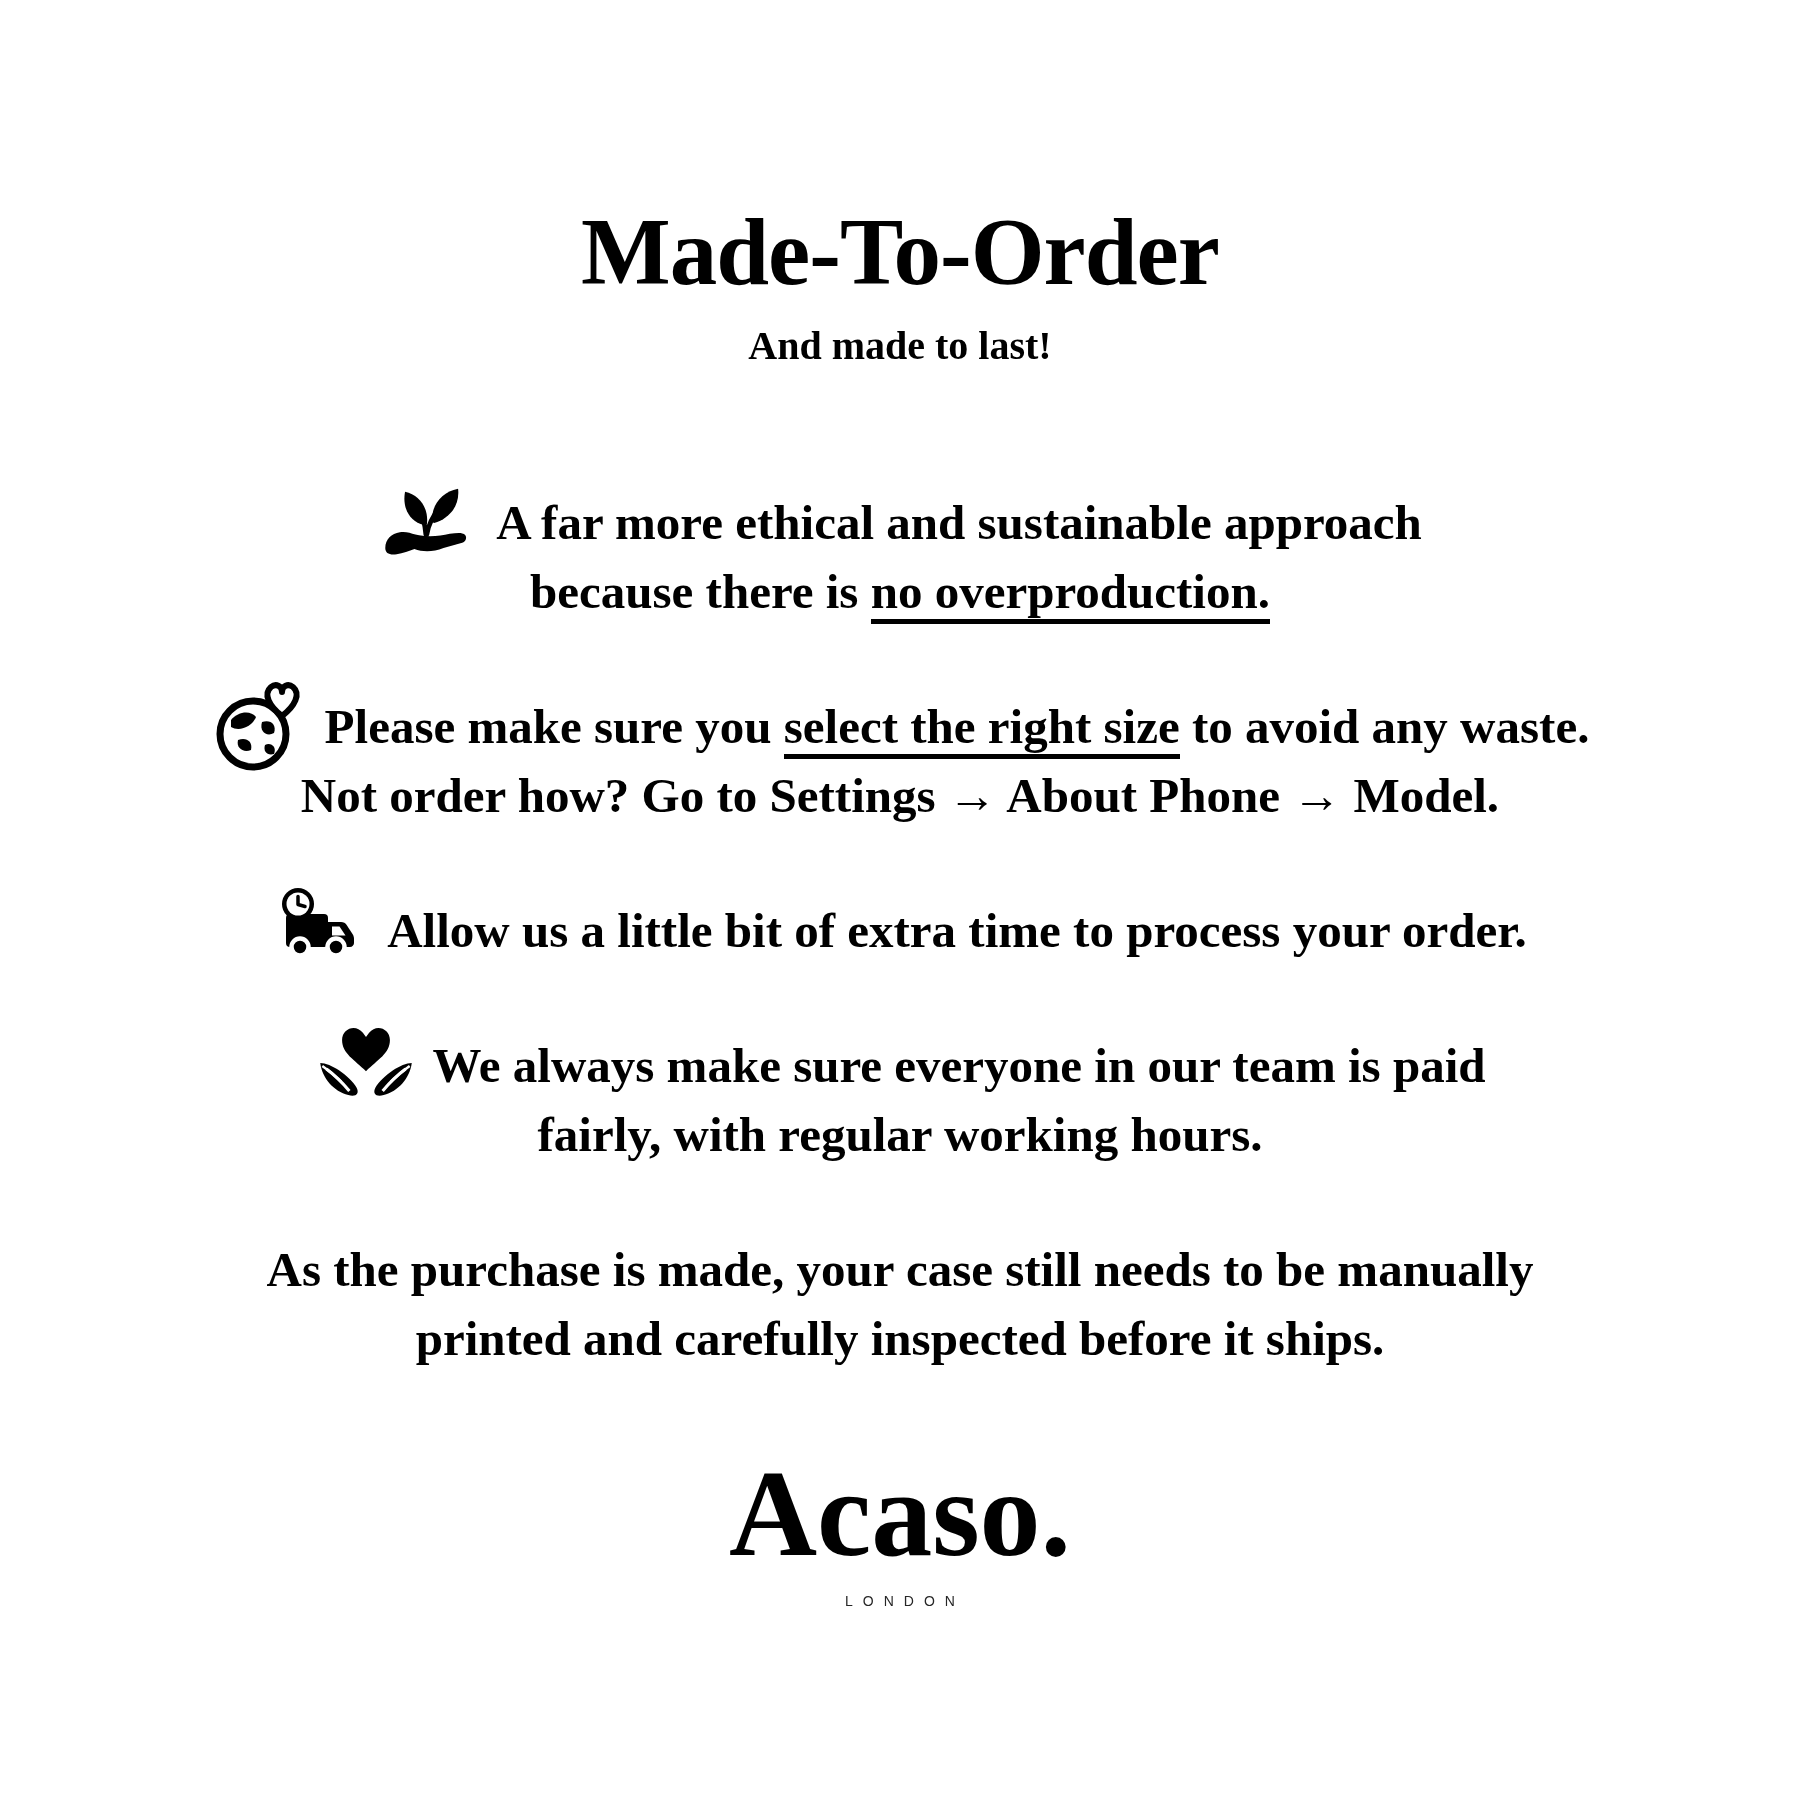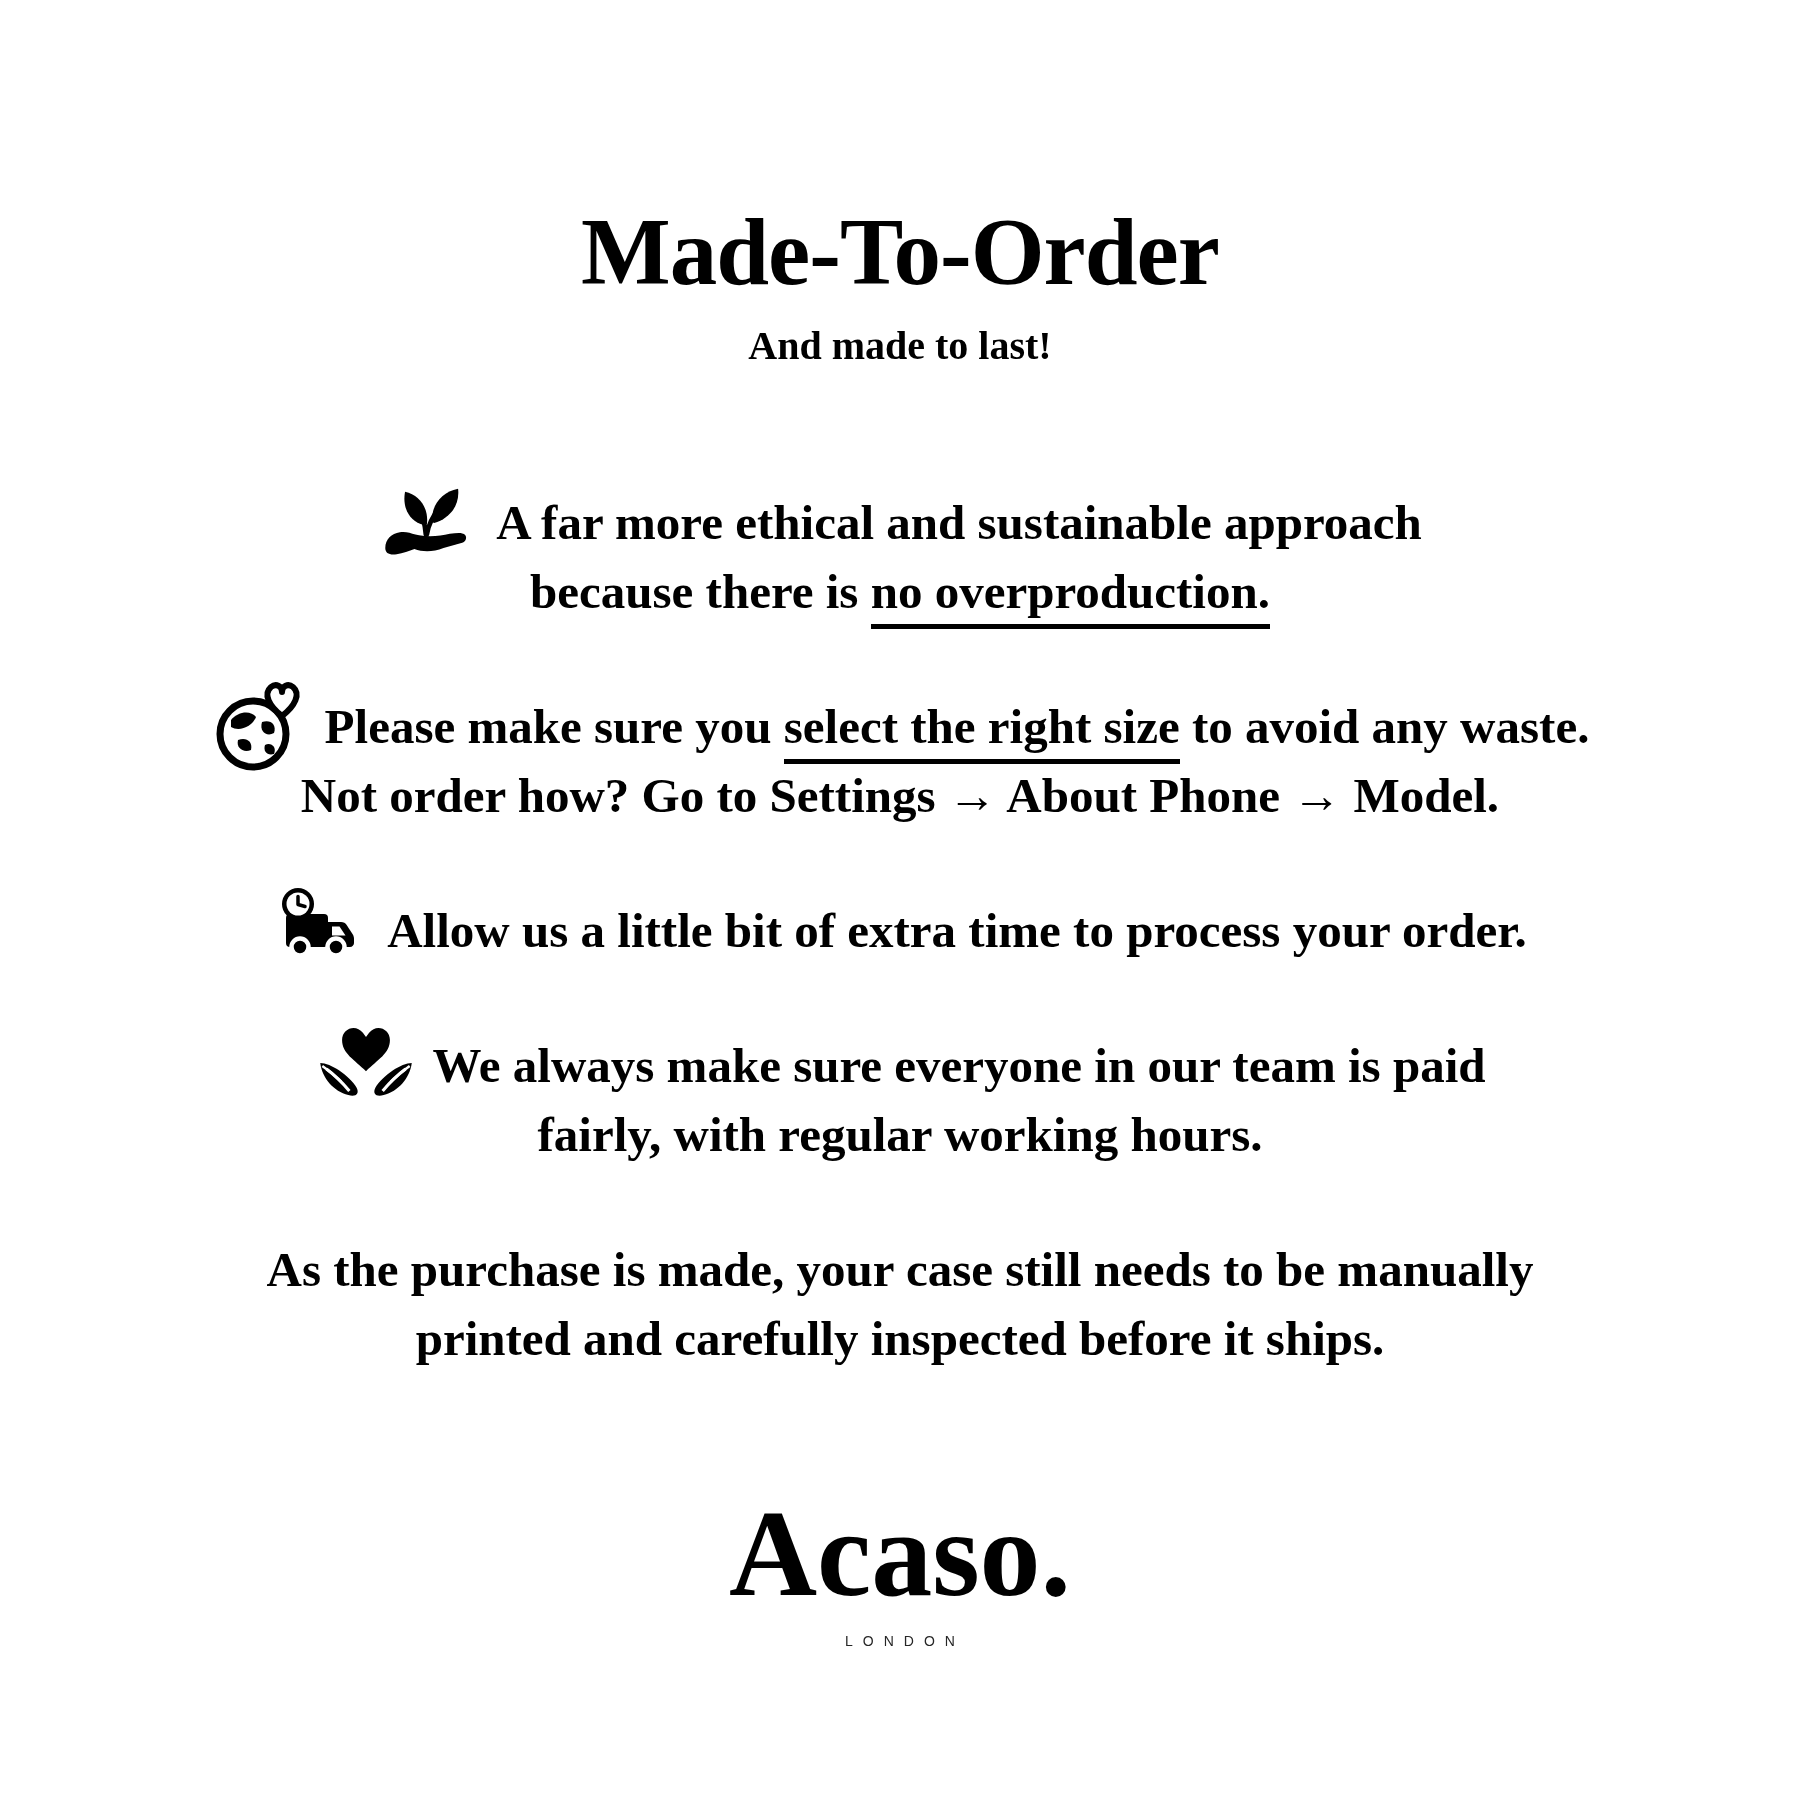--- a/index.html
+++ b/index.html
@@ -30,29 +30,28 @@
   .points { margin-top: 122px; }
   .point {
     margin: 0 0 66px 0;
     font-size: 49px;
     font-weight: 700;
     line-height: 69px;
   }
   .pt-line { white-space: pre; }
   .u {
     border-bottom: 5px solid #000;
-    padding-bottom: 5px;
   }
   .pt-icon {
     display: inline-block;
     vertical-align: middle;
     margin: -35px 14px -25px 0;
   }
   .pt-icon svg { display: block; }
-  .footer { margin-top: 120px; }
+  .footer { margin-top: 80px; }
   .brand {
     font-size: 122px;
     font-weight: 700;
     line-height: 1.0;
     letter-spacing: 0px;
   }
   .brand-city {
     margin-top: 18px;
     font-family: "Liberation Sans", sans-serif;
     font-size: 14px;

